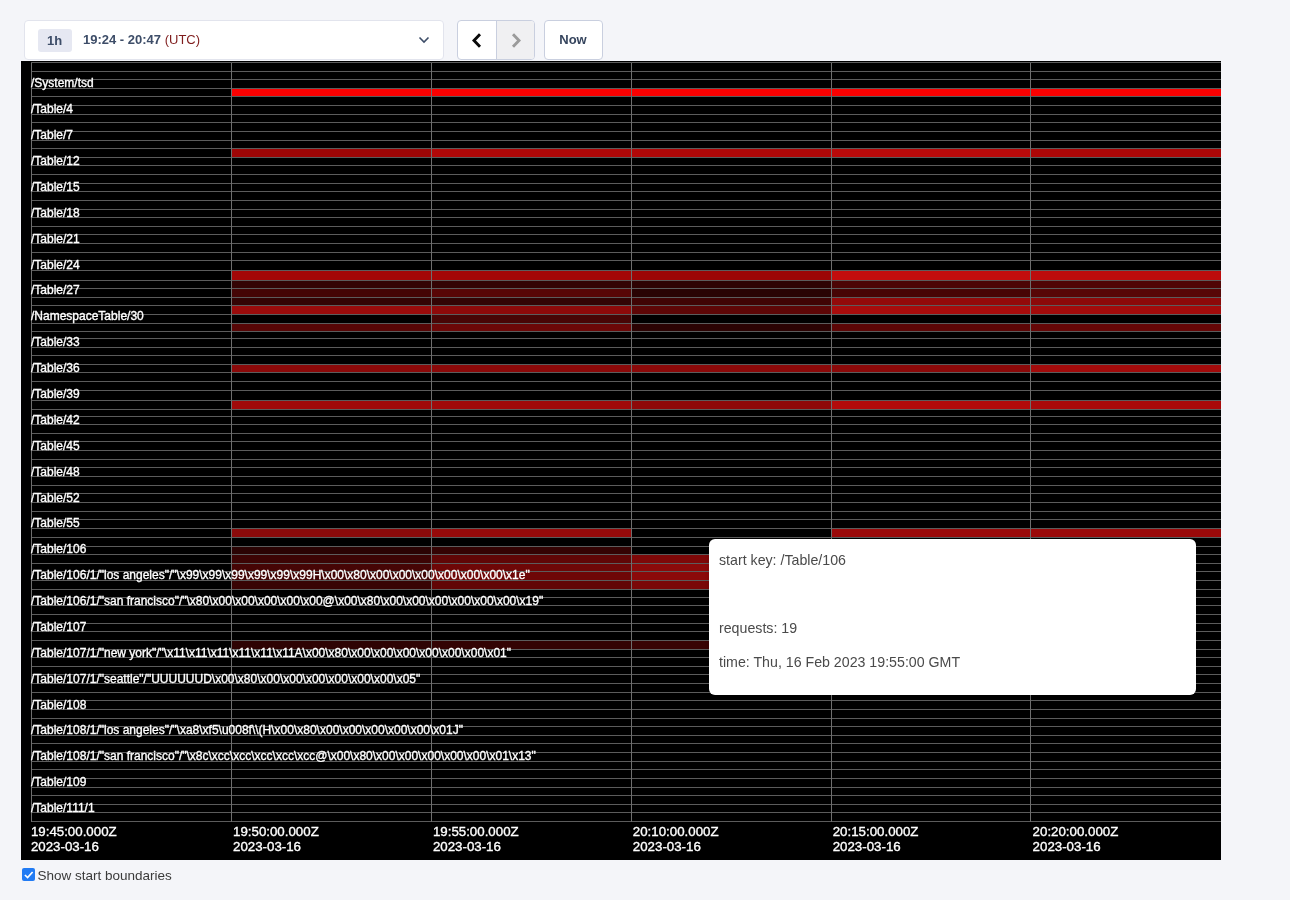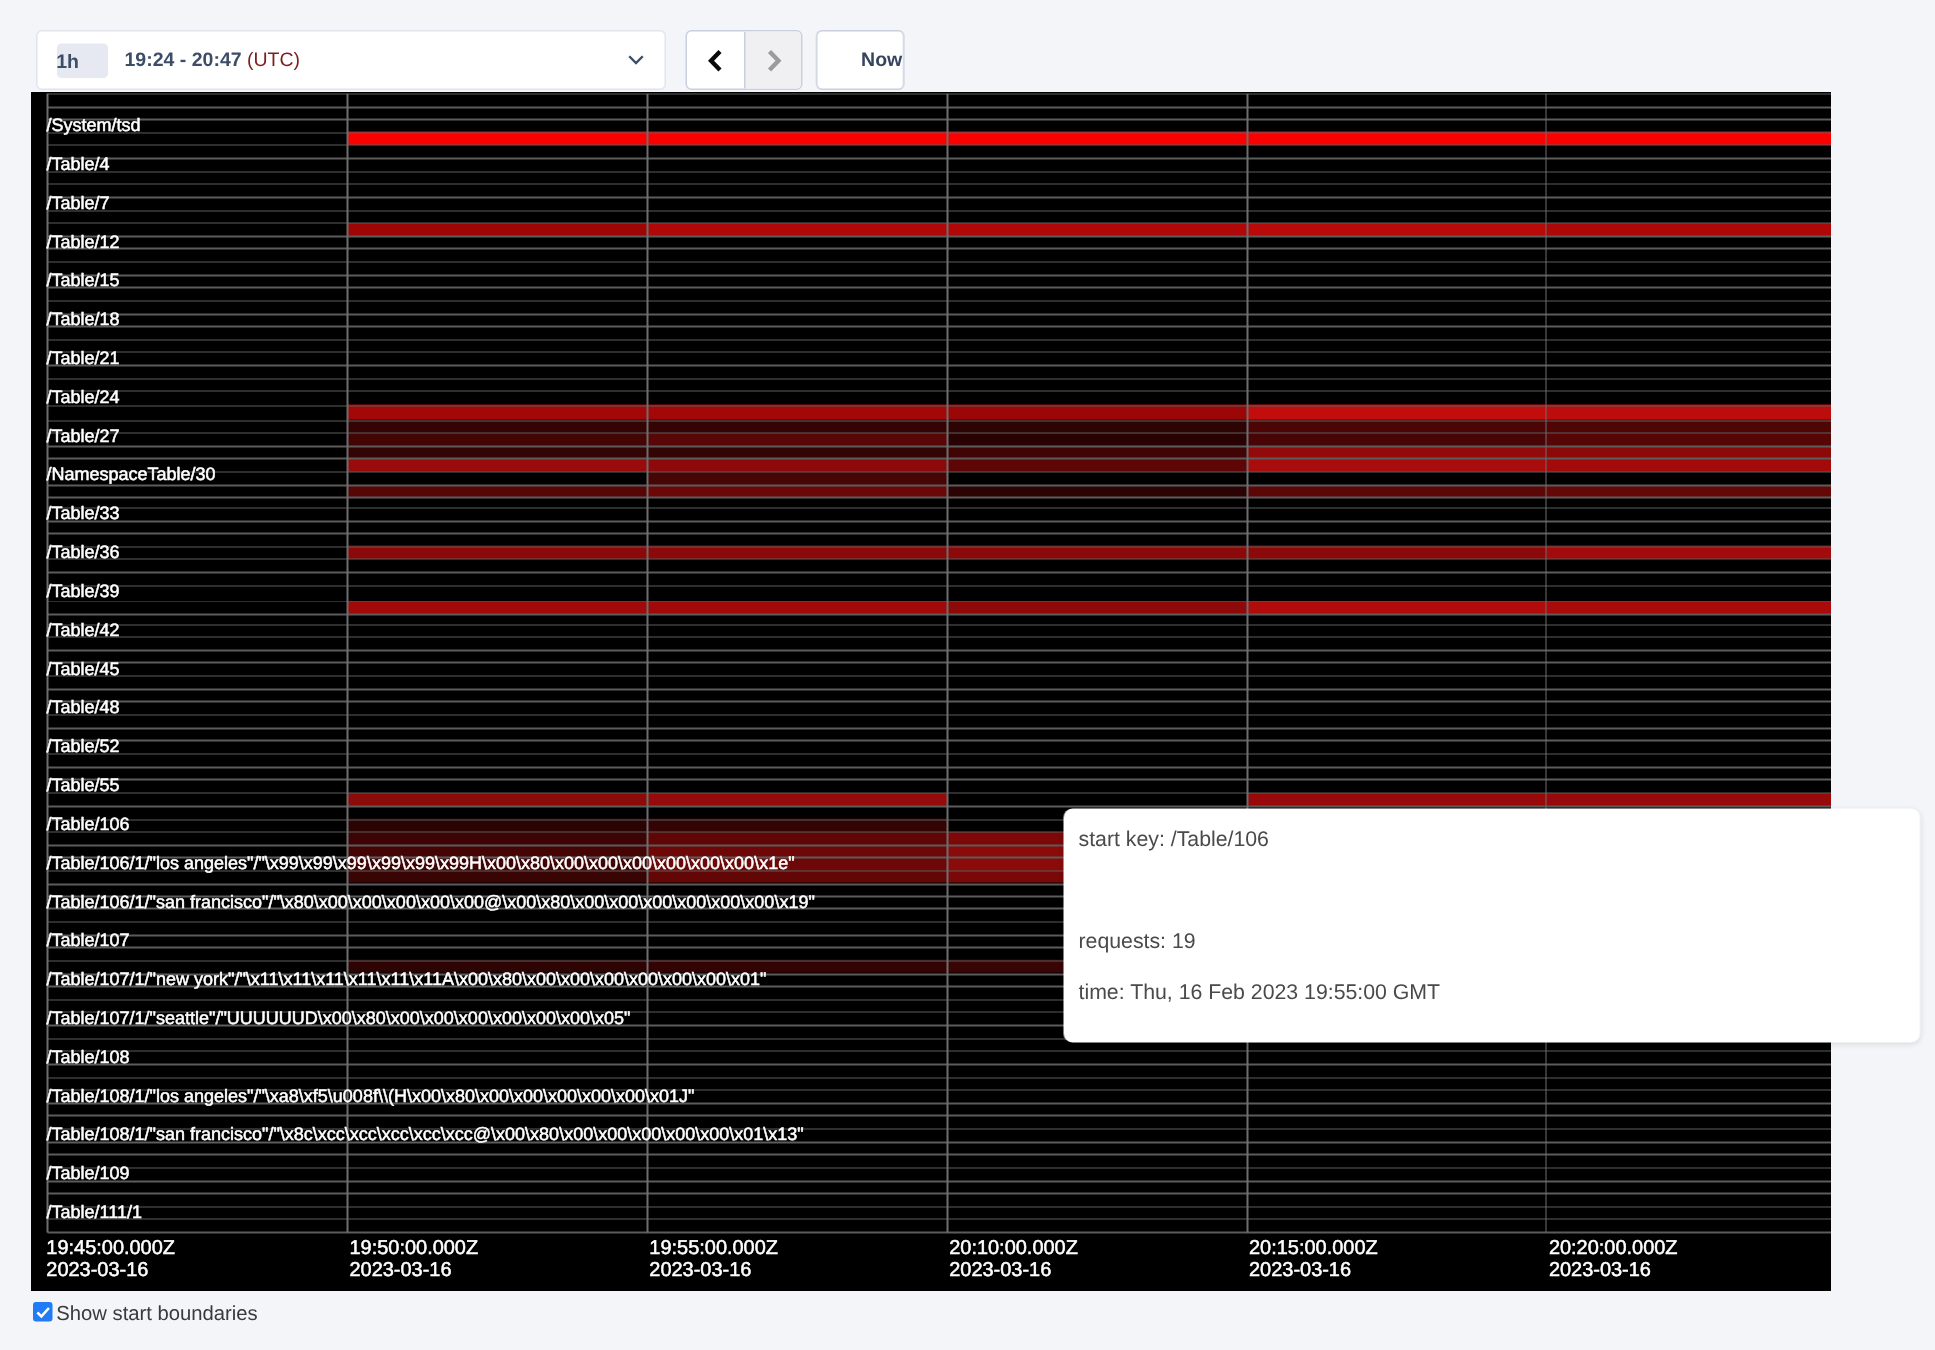--- a/index.html
+++ b/index.html
@@ -2,37 +2,37 @@
 <html><head><meta charset="utf-8"><title>Key Visualizer</title>
 <style>
 html,body{margin:0;padding:0}
 body{width:1290px;height:900px;background:#f4f5f9;font-family:"Liberation Sans",sans-serif;position:relative;overflow:hidden;transform:translateZ(0)}
 .box{position:absolute;box-sizing:border-box;transform:translateZ(0);background:#fff;border:1px solid #c9cfdf;border-radius:4px}
 </style></head>
 <body>
 
 <div class="box" style="left:24px;top:20px;width:420px;height:40px;border-color:#e2e4ed">
   <div style="position:absolute;left:12.5px;top:7.5px;width:34px;height:23px;background:#e6e8f2;border-radius:3px"></div>
-  <div style="position:absolute;left:12.5px;top:7.5px;width:34px;height:23px;text-align:left;line-height:23px;font-weight:700;font-size:13px;color:#3d4d68;transform:translateZ(0)">1h</div>
+  <div style="position:absolute;left:12.5px;top:7.5px;width:34px;height:23px;text-align:center;line-height:23px;font-weight:700;font-size:13px;color:#3d4d68;transform:translateZ(0)">1h</div>
   <div style="position:absolute;left:58px;top:0;line-height:38px;font-size:13px;color:#3d4d68;transform:translateZ(0)"><b>19:24 - 20:47</b> <span style="color:#7f1d1d">(UTC)</span></div>
   <svg style="position:absolute;right:13px;top:15px" width="12" height="8" viewBox="0 0 12 8">
       <path d="M1.5 1.5 L6 6 L10.5 1.5" fill="none" stroke="#3d4d68" stroke-width="1.6"></path>
     </svg>
 </div>
 <div class="box" style="left:456.5px;top:20px;width:78px;height:40px;overflow:hidden">
   <div style="position:absolute;left:38.5px;top:0;width:39.5px;height:40px;background:#f0f0f2;border-left:1px solid #c9cfdf"></div>
   <svg style="position:absolute;left:14px;top:12px" width="10" height="15" viewBox="0 0 10 15">
       <path d="M8 1.3 L2 7.5 L8 13.7" fill="none" stroke="#0a0a0a" stroke-width="2.9"></path>
     </svg>
   <svg style="position:absolute;left:53px;top:12px" width="10" height="15" viewBox="0 0 10 15">
       <path d="M2 1.3 L8 7.5 L2 13.7" fill="none" stroke="#9b9b9b" stroke-width="2.9"></path>
     </svg>
 </div>
 <div class="box" style="left:543.5px;top:20px;width:59px;height:40px;overflow:visible">
-    <div style="text-align:right;line-height:38px;font-weight:700;font-size:13px;color:#36455e;transform:translateZ(0)">Now</div>
+    <div style="text-align:center;line-height:38px;font-weight:700;font-size:13px;color:#36455e;transform:translateZ(0)">Now</div>
   </div>
 
 <svg width="1200" height="799" viewBox="0 0 1200 799" style="position:absolute;left:21px;top:61px;display:block;transform:translateZ(0)">
 <rect x="0" y="0" width="1200" height="799" fill="#000"></rect>
 <g shape-rendering="crispEdges">
 <rect x="210.3" y="26.8" width="989.7" height="8.63" fill="#fa0101"></rect>
 <rect x="210.3" y="87.2" width="199.9" height="8.63" fill="#9e0606"></rect>
 <rect x="410.2" y="87.2" width="399.8" height="8.63" fill="#b00808"></rect>
 <rect x="810.0" y="87.2" width="199.9" height="8.63" fill="#b90a0a"></rect>
 <rect x="1009.9" y="87.2" width="190.1" height="8.63" fill="#ad0707"></rect>
@@ -233,21 +233,21 @@
 <text x="411.9" y="789.5">2023-03-16</text>
 <text x="611.8" y="775">20:10:00.000Z</text>
 <text x="611.8" y="789.5">2023-03-16</text>
 <text x="811.7" y="775">20:15:00.000Z</text>
 <text x="811.7" y="789.5">2023-03-16</text>
 <text x="1011.6" y="775">20:20:00.000Z</text>
 <text x="1011.6" y="789.5">2023-03-16</text>
 </g>
 </svg>
 
-<div style="position:absolute;left:709px;top:539px;width:571px;height:156px;background:#fff;border-radius:6px;box-shadow:0 1px 4px rgba(0,0,0,0.12);transform:translateZ(0);font-size:14.2px;color:#4a4a4a;white-space:nowrap">
+<div style="position:absolute;left:709px;top:539px;width:487px;height:156px;background:#fff;border-radius:6px;box-shadow:0 1px 4px rgba(0,0,0,0.12);transform:translateZ(0);font-size:14.2px;color:#4a4a4a;white-space:nowrap">
   <div style="position:absolute;left:10px;top:13px;transform:translateZ(0)">start key: /Table/106</div>
   <div style="position:absolute;left:10px;top:81px;transform:translateZ(0)">requests: 19</div>
   <div style="position:absolute;left:10px;top:115px;transform:translateZ(0)">time: Thu, 16 Feb 2023 19:55:00 GMT</div>
 </div>
 
 <div style="position:absolute;left:21.5px;top:867.8px;width:13.5px;height:13.5px;background:#217bf4;border-radius:2px">
   <svg width="13.5" height="13.5" viewBox="0 0 13.5 13.5">
       <path d="M2.9 7 L5.6 9.6 L10.6 4" fill="none" stroke="#fff" stroke-width="1.7"></path>
     </svg>
 </div>

